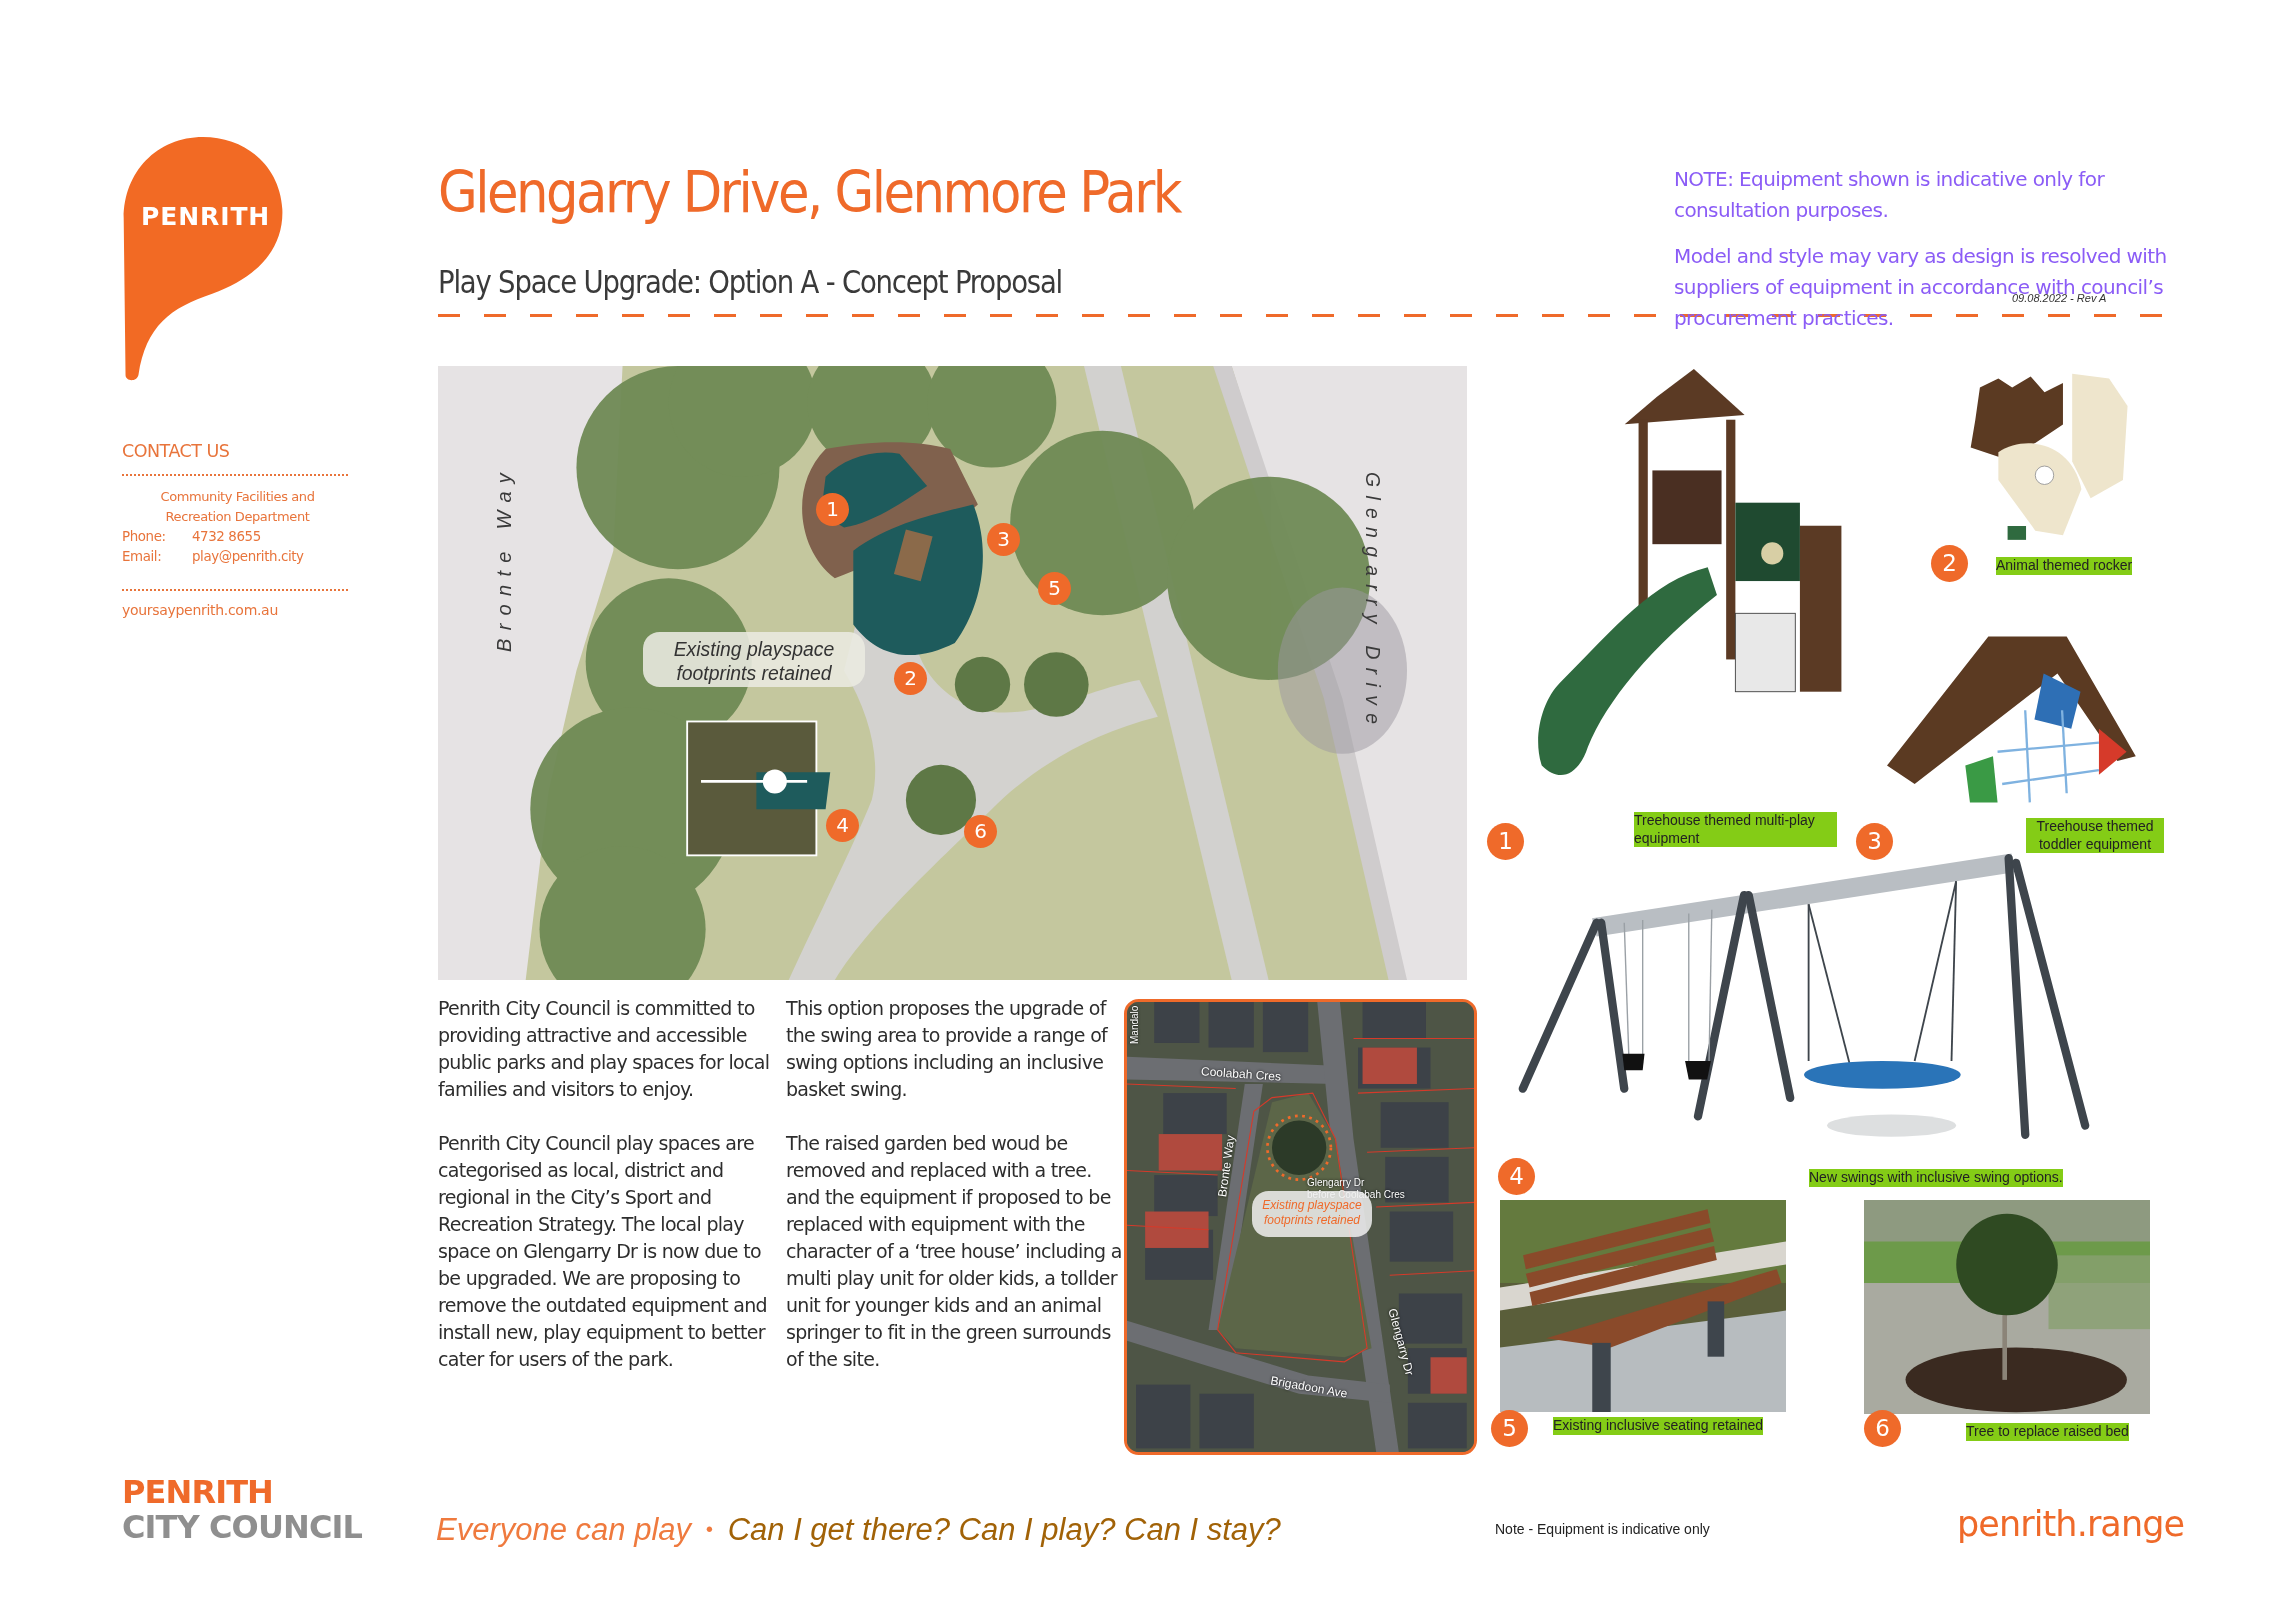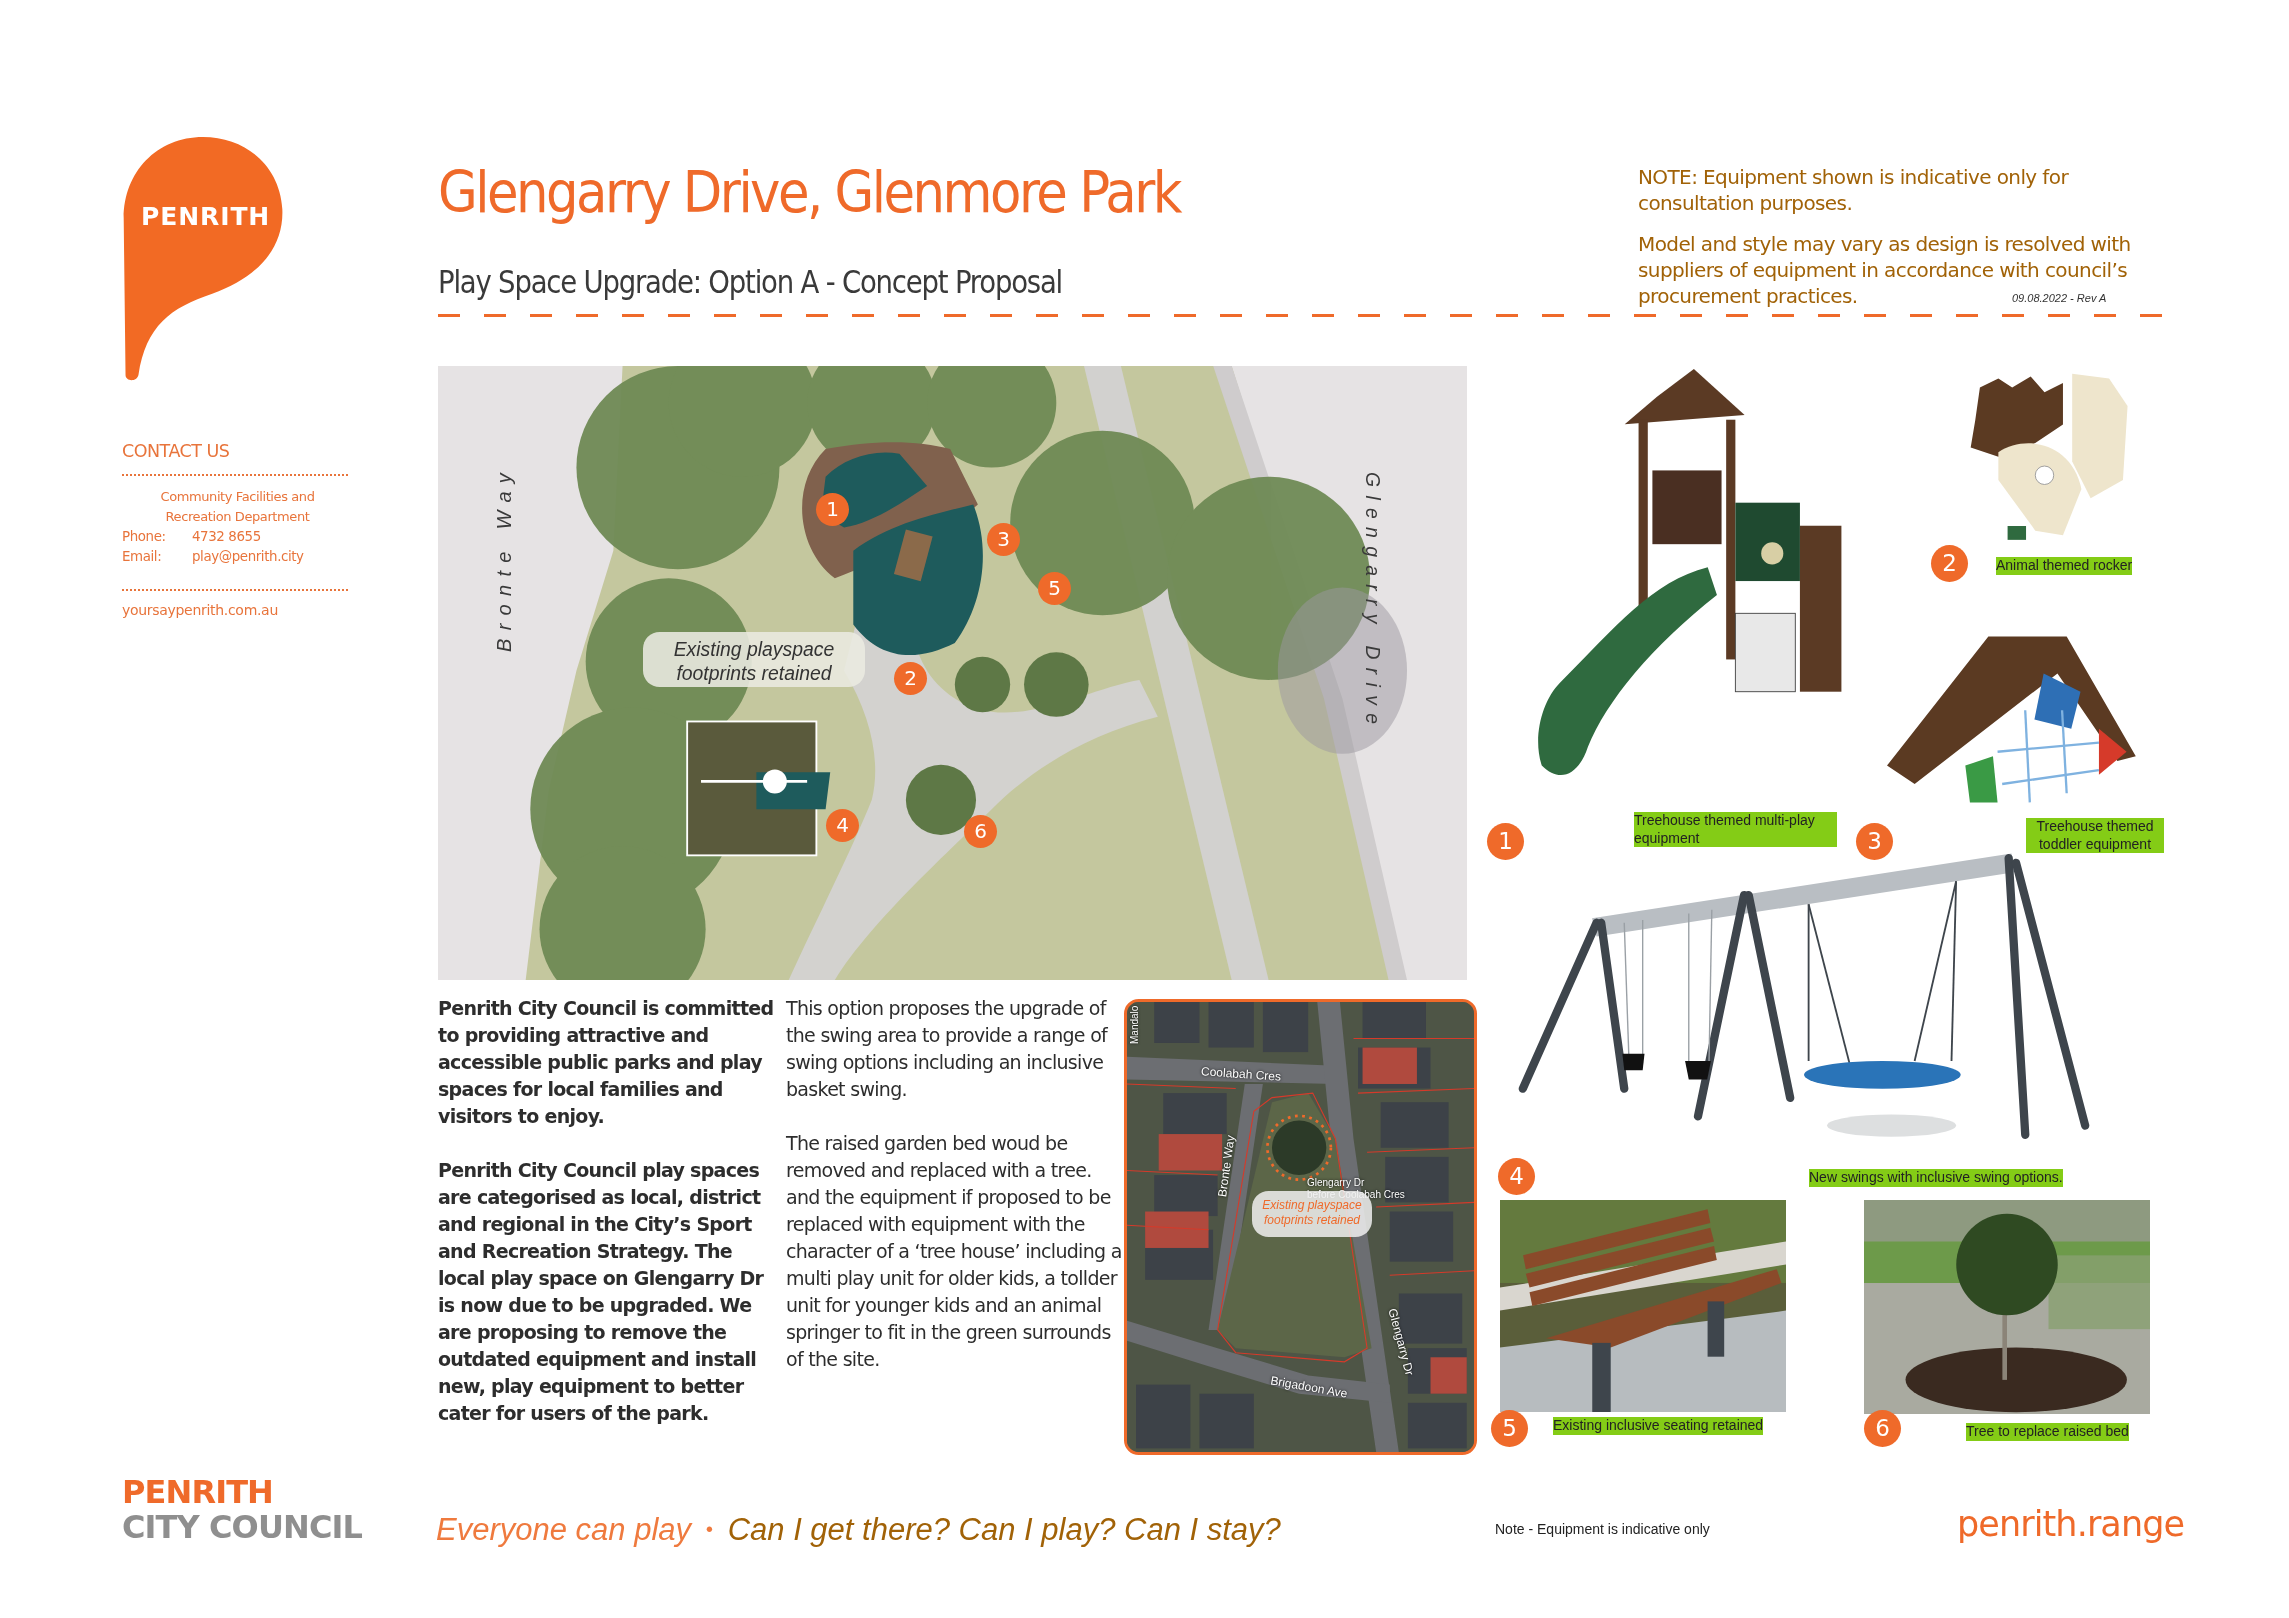--- a/index.html
+++ b/index.html
@@ -18,35 +18,35 @@
   .contact-line { font-size: 13px; line-height: 20px; letter-spacing: -0.4px; text-align: center; }
   .contact-row { display: flex; font-size: 13.4px; line-height: 20px; letter-spacing: -0.4px; }
   .contact-row .lbl { width: 70px; }
   .contact-site { font-size: 14px; letter-spacing: -0.3px; }
 
   
   .title { left: 438px; top: 159px; font-size: 57px; color: #ef6a2a; font-family: "DejaVu Sans", sans-serif; letter-spacing: -2.8px; white-space: nowrap; transform: scaleX(0.9); transform-origin: left; }
   .subtitle { left: 438px; top: 263px; font-size: 32px; color: #3a3a3a; font-family: "DejaVu Sans", sans-serif; letter-spacing: -1.4px; white-space: nowrap; transform: scaleX(0.86); transform-origin: left; }
   .header-dash { left: 438px; top: 314px; width: 1726px; height: 2.8px; background: repeating-linear-gradient(90deg, #ef6a2a 0 22px, transparent 22px 46px); }
 
-  .note { left: 1638px; top: 164px; width: 498px; font-size: 20px; line-height: 26px; color: #a16207; font-family: "DejaVu Sans", sans-serif; letter-spacing: -0.6px; }
+  .note { left: 1674px; top: 164px; width: 498px; font-size: 20px; line-height: 31px; color: #8b5cf6; font-family: "DejaVu Sans", sans-serif; letter-spacing: -0.6px; }
   .note p + p { margin-top: 14.8px; }
   .rev { left: 2012px; top: 292px; font-size: 11px; font-style: italic; color: #333; }
 
   
   .plan { left: 438px; top: 366px; width: 1029px; height: 614px; background: #c9cdb0; overflow: hidden; }
   .plan svg { width: 100%; height: 100%; display: block; }
   .marker { position: absolute; width: 33px; height: 33px; border-radius: 50%; background: #ef6a2a; color: #fff; font-family: "DejaVu Sans", sans-serif; font-size: 20px; text-align: center; line-height: 33px; }
   .street { position: absolute; font-size: 20px; letter-spacing: 8.3px; color: #3a3a3a; font-style: italic; white-space: nowrap; }
   .callout { position: absolute; left: 205px; top: 266px; width: 222px; height: 55px; border-radius: 16.6px; background: rgba(235,235,225,0.88); text-align: center; font-style: italic; font-size: 19.4px; line-height: 24px; color: #333; padding-top: 4.6px; }
 
   
   .col-text { font-size: 19px; line-height: 27px; color: #2d2d2d; font-family: "DejaVu Sans", sans-serif; letter-spacing: -0.7px; }
   .col-text p + p { margin-top: 27px; }
-  .col1 { left: 438px; top: 995px; width: 337px; font-weight: bold; }
+  .col1 { left: 438px; top: 995px; width: 337px; }
   .col2 { left: 786px; top: 995px; width: 337px; }
 
   
   .aerial { left: 1124px; top: 999px; width: 353px; height: 456px; border: 3.7px solid #ef6a2a; border-radius: 14.8px; overflow: hidden; background: #5a6150; }
   .aerial svg { width: 100%; height: 100%; display: block; }
   .aerial-label { position: absolute; font-size: 12px; color: #fff; white-space: nowrap; text-shadow: 0 0 2.8px #000; }
   .aerial-callout { position: absolute; left: 125px; top: 189px; width: 120px; height: 46px; border-radius: 16.6px; background: rgba(240,240,240,0.85); color: #ef6a2a; font-style: italic; font-size: 12px; text-align: center; line-height: 15.7px; padding-top: 6.5px; }
 
   
   .equip-img { position: absolute; }

